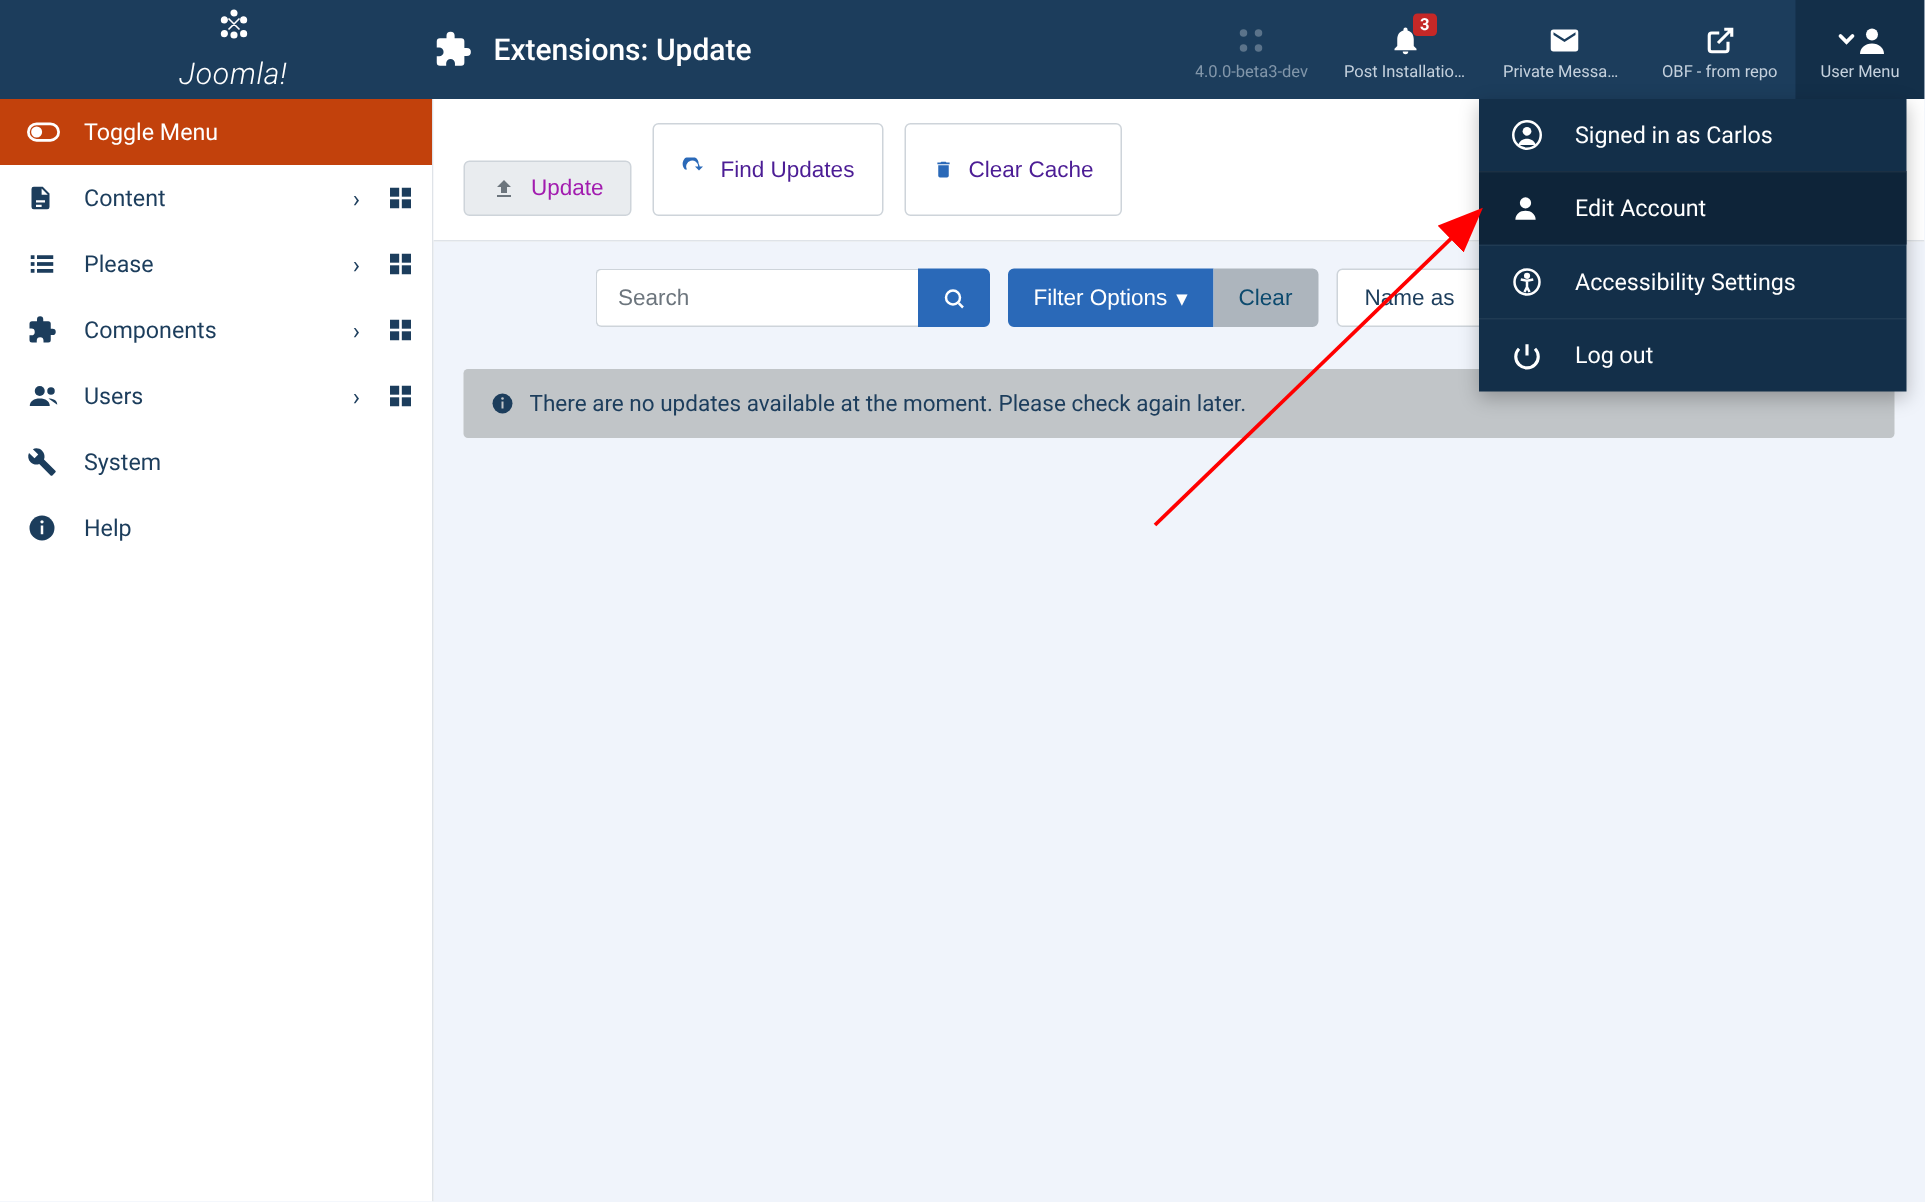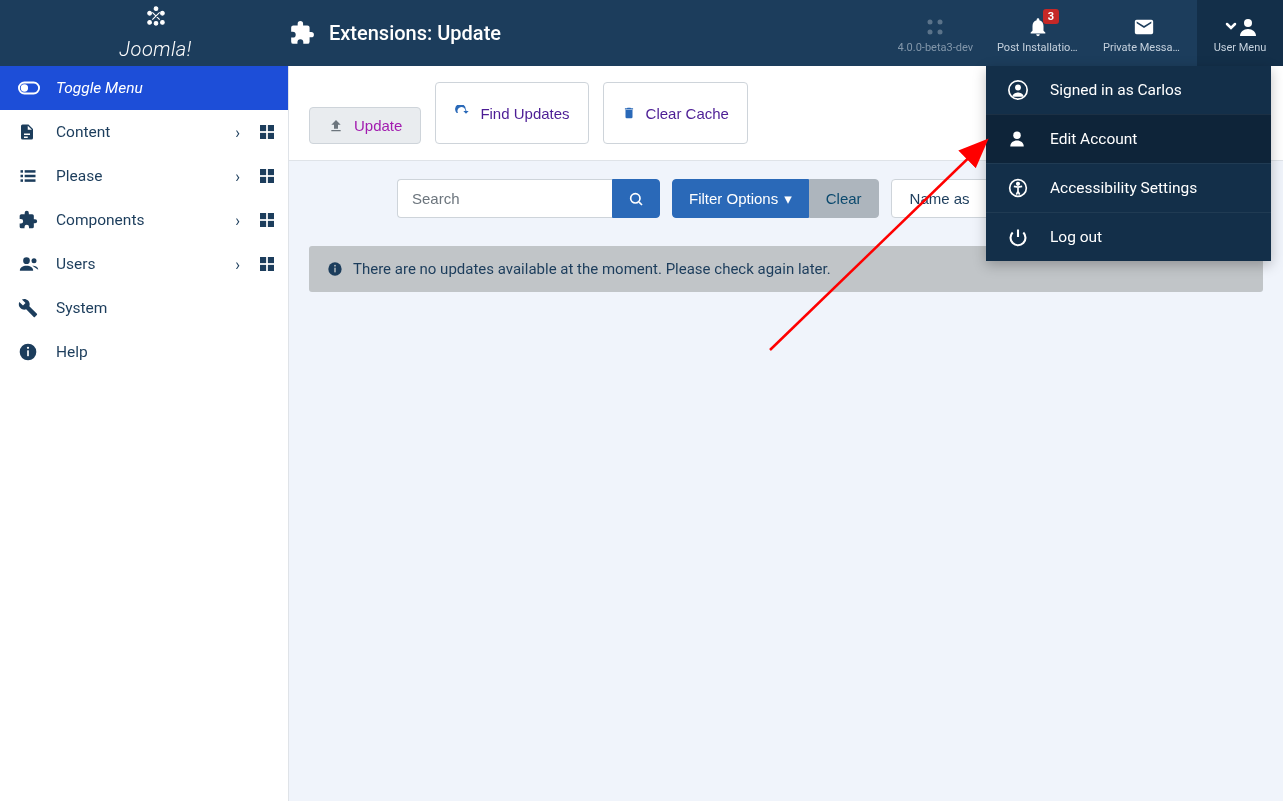--- a/index.html
+++ b/index.html
@@ -17,21 +17,21 @@
     .top-item.active { background: #132f49; }
     .top-item-icon { font-size: 20px; height: 28px; display: flex; align-items: center; position: relative; }
     .top-item-label { font-size: 11px; color: #c5d1dd; white-space: nowrap; max-width: 82px; overflow: hidden; text-overflow: ellipsis; }
     .top-item.dim .top-item-icon { opacity: 0.5; }
     .top-item.dim .top-item-label { opacity: 0.6; }
     .badge { position: absolute; top: -4px; right: -10px; background: #c52827; color: #fff; font-size: 11px; font-weight: 700; padding: 1px 5px; border-radius: 3px; }
     
     .layout { display: flex; height: calc(801px - 66px); }
     .sidebar { width: 289px; background: #fff; border-right: 1px solid #dfe3e8; }
     .side-item { display: flex; align-items: center; height: 44px; padding: 0 14px 0 18px; cursor: pointer; color: #1c3d5c; font-size: 15.5px; gap: 16px; }
-    .side-item.active { background: #1d4ed8; color: #fff; font-style: italic; }
+    .side-item.active { background: #c2410c; color: #fff; }
     .side-item-icon { width: 22px; text-align: center; font-size: 18px; }
     .side-item-label { flex: 1; }
     .side-right { display: flex; gap: 20px; align-items: center; }
     .chev { font-size: 16px; color: #1c3d5c; }
     .dash { font-size: 14px; color: #1c3d5c; }
     
     .main { flex: 1; padding: 0; }
     .toolbar { background: #fff; border-bottom: 1px solid #dfe3e8; padding: 16px 20px; display: flex; gap: 14px; }
     .btn { display: inline-flex; align-items: center; gap: 10px; padding: 9px 18px; border: 1px solid #ced4da; border-radius: 4px; background: #fff; font-size: 15px; cursor: pointer; color: #4c1d95; }
     .btn.disabled { background: #e9ecef; color: #a21caf; cursor: not-allowed; margin-top: 25px; }
@@ -105,20 +105,28 @@
       </span>
       <span class="top-item-label">Post Installation …</span>
     </div>
     <div class="top-item">
       <span class="top-item-icon">
         <svg width="22" height="22" viewBox="0 0 24 24" fill="#fff">
             <path d="M20 4H4a2 2 0 00-2 2v12a2 2 0 002 2h16a2 2 0 002-2V6a2 2 0 00-2-2zm0 4l-8 5-8-5V6l8 5 8-5v2z"></path>
           </svg>
       </span>
       <span class="top-item-label">Private Messages</span>
+    </div>
+    <div class="top-item">
+      <span class="top-item-icon">
+        <svg width="20" height="20" viewBox="0 0 24 24" fill="none" stroke="#fff" stroke-width="2.5">
+            <path d="M18 13v6a2 2 0 01-2 2H5a2 2 0 01-2-2V8a2 2 0 012-2h6M15 3h6v6M10 14L21 3"></path>
+          </svg>
+      </span>
+      <span class="top-item-label">OBF - from repo</span>
     </div>
     <div class="top-item active">
       <span class="top-item-icon">
         <svg width="34" height="22" viewBox="0 0 34 22" fill="#fff">
             <path d="M4 8l4 4 4-4" stroke="#fff" stroke-width="2.5" fill="none" stroke-linecap="round"></path>
             <circle cx="25" cy="7" r="4"></circle>
             <path d="M17 20c0-4 3.5-7 8-7s8 3 8 7"></path>
           </svg>
       </span>
       <span class="top-item-label">User Menu</span>

